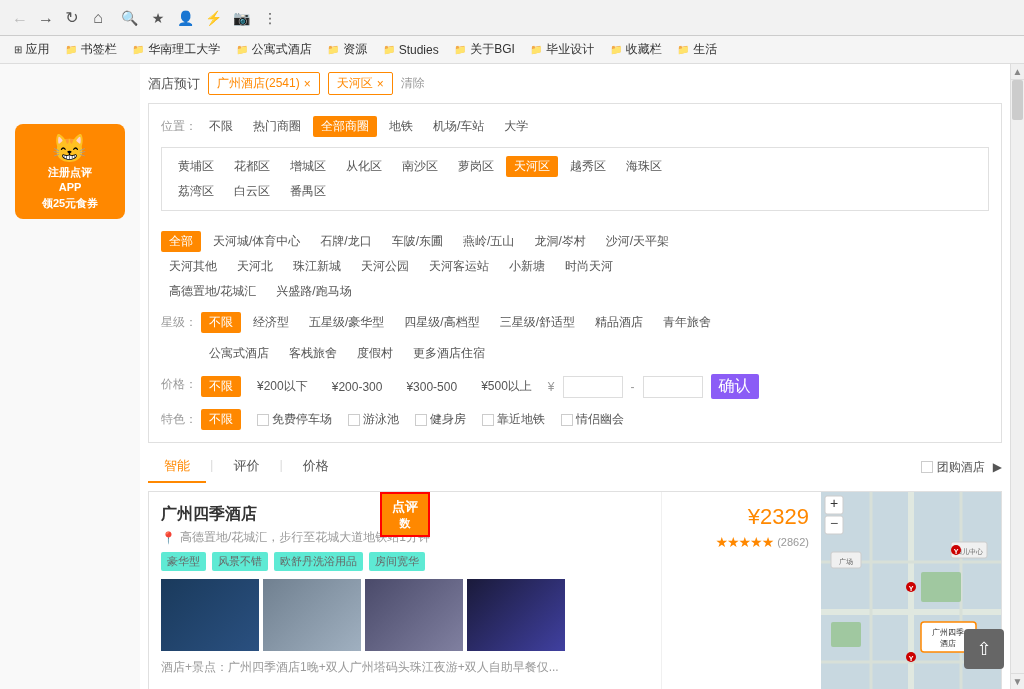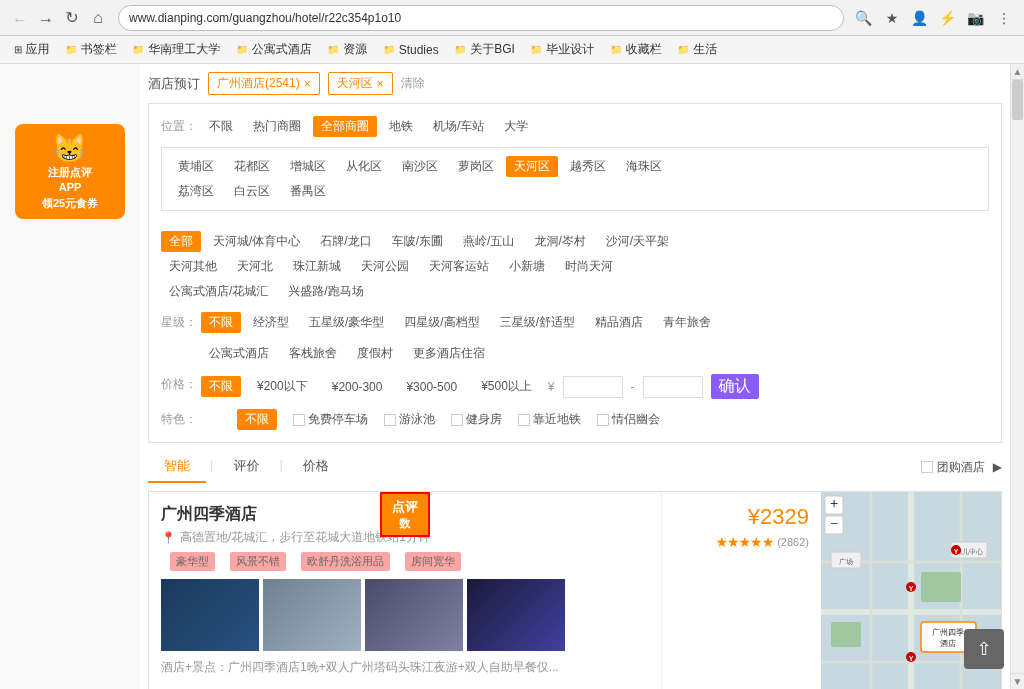--- a/index.html
+++ b/index.html
@@ -62,21 +62,21 @@
     .hotel-tab.active { color: #f80; border-bottom: 2px solid #f80; font-family: Liberation Mono, monospace; }
     .hotel-tabs-right { display: flex; align-items: center; gap: 8px; font-size: 12px; color: #555; }
     
     
     .hotel-card { border: 1px solid #e0e0e0; background: white; margin-bottom: 12px; display: flex; position: relative; }
     .hotel-card-main { flex: 1; padding: 12px; }
     .hotel-card-map { width: 180px; flex-shrink: 0; }
     .hotel-name { font-size: 16px; font-weight: bold; color: #333; margin-bottom: 4px; }
     .hotel-location { color: #999; font-size: 12px; margin-bottom: 6px; display: flex; align-items: center; gap: 4px; }
     .hotel-tags { display: flex; gap: 6px; flex-wrap: wrap; margin-bottom: 8px; }
-    .hotel-tag { background: #fca5a5; padding: 2px 6px; font-size: 11px; color: #666; border-radius: 2px; margin-left: 9px; }
+    .hotel-tag { background: #5eead4; padding: 2px 6px; font-size: 11px; color: #666; border-radius: 2px; }
     .hotel-images { display: flex; gap: 4px; margin-bottom: 8px; }
     .hotel-image { width: 98px; height: 72px; background: #ccc; overflow: hidden; position: relative; }
     .hotel-desc { font-size: 12px; color: #999; margin-top: 4px; }
     
     .hotel-card-right { width: 160px; flex-shrink: 0; padding: 12px; text-align: right; border-left: 1px solid #f0f0f0; }
     .hotel-price { color: #f80; font-size: 22px; font-weight: normal; }
     .hotel-rating { display: flex; align-items: center; justify-content: flex-end; gap: 4px; margin-top: 4px; }
     .stars { color: #f80; font-size: 14px; letter-spacing: -1px; }
     .rating-count { color: #999; font-size: 11px; }
     
@@ -100,23 +100,20 @@
 </head>
 <body>
 
 <div class="browser-frame">
   <div class="browser-toolbar">
     <div class="nav-buttons">
       <button class="nav-btn disabled">←</button>
       <button class="nav-btn">→</button>
       <button class="nav-btn">↻</button>
       <button class="nav-btn">⌂</button>
-    </div>
-    <div class="address-bar">
-      <span class="address-bar-url">www.dianping.com/guangzhou/hotel/r22c354p1o10</span>
     </div>
     <div class="browser-actions">
       <div class="browser-action-btn">🔍</div>
       <div class="browser-action-btn">★</div>
       <div class="browser-action-btn">👤</div>
       <div class="browser-action-btn">⚡</div>
       <div class="browser-action-btn">📷</div>
       <div class="browser-action-btn">⋮</div>
     </div>
   </div>
@@ -240,21 +237,21 @@
           <span class="filter-tag">天河北</span>
           <span class="filter-tag">珠江新城</span>
           <span class="filter-tag">天河公园</span>
           <span class="filter-tag">天河客运站</span>
           <span class="filter-tag">小新塘</span>
           <span class="filter-tag">时尚天河</span>
         </div>
       </div>
       <div class="filter-row" style="margin-bottom:10px;">
         <div class="filter-tags">
-          <span class="filter-tag">公寓式酒店/花城汇</span>
+          <span class="filter-tag">高德置地/花城汇</span>
           <span class="filter-tag">兴盛路/跑马场</span>
         </div>
       </div>
 
       <div class="filter-row">
         <span class="filter-label">星级：</span>
         <div class="filter-tags">
           <span class="filter-tag active">不限</span>
           <span class="filter-tag">经济型</span>
           <span class="filter-tag">五星级/豪华型</span>
@@ -283,21 +280,21 @@
           <span class="filter-tag">¥300-500</span>
           <span class="filter-tag">¥500以上</span>
           <span style="color:#999;font-size:12px;">¥</span>
           <input class="price-input" type="text" style="">
           <span style="color:#999;">-</span>
           <input class="price-input" type="text" style="">
           <button class="confirm-btn">确认</button>
         </div>
       </div>
 
-      <div class="filter-row" style="margin-bottom:0;gap:36px;">
+      <div class="filter-row" style="margin-bottom:0;">
         <span class="filter-label">特色：</span>
         <div class="checkbox-row">
           <span class="filter-tag active">不限</span>
           <label class="checkbox-item">
             <span class="checkbox-box"></span>
             <span>免费停车场</span>
           </label>
           <label class="checkbox-item">
             <span class="checkbox-box"></span>
             <span>游泳池</span>

